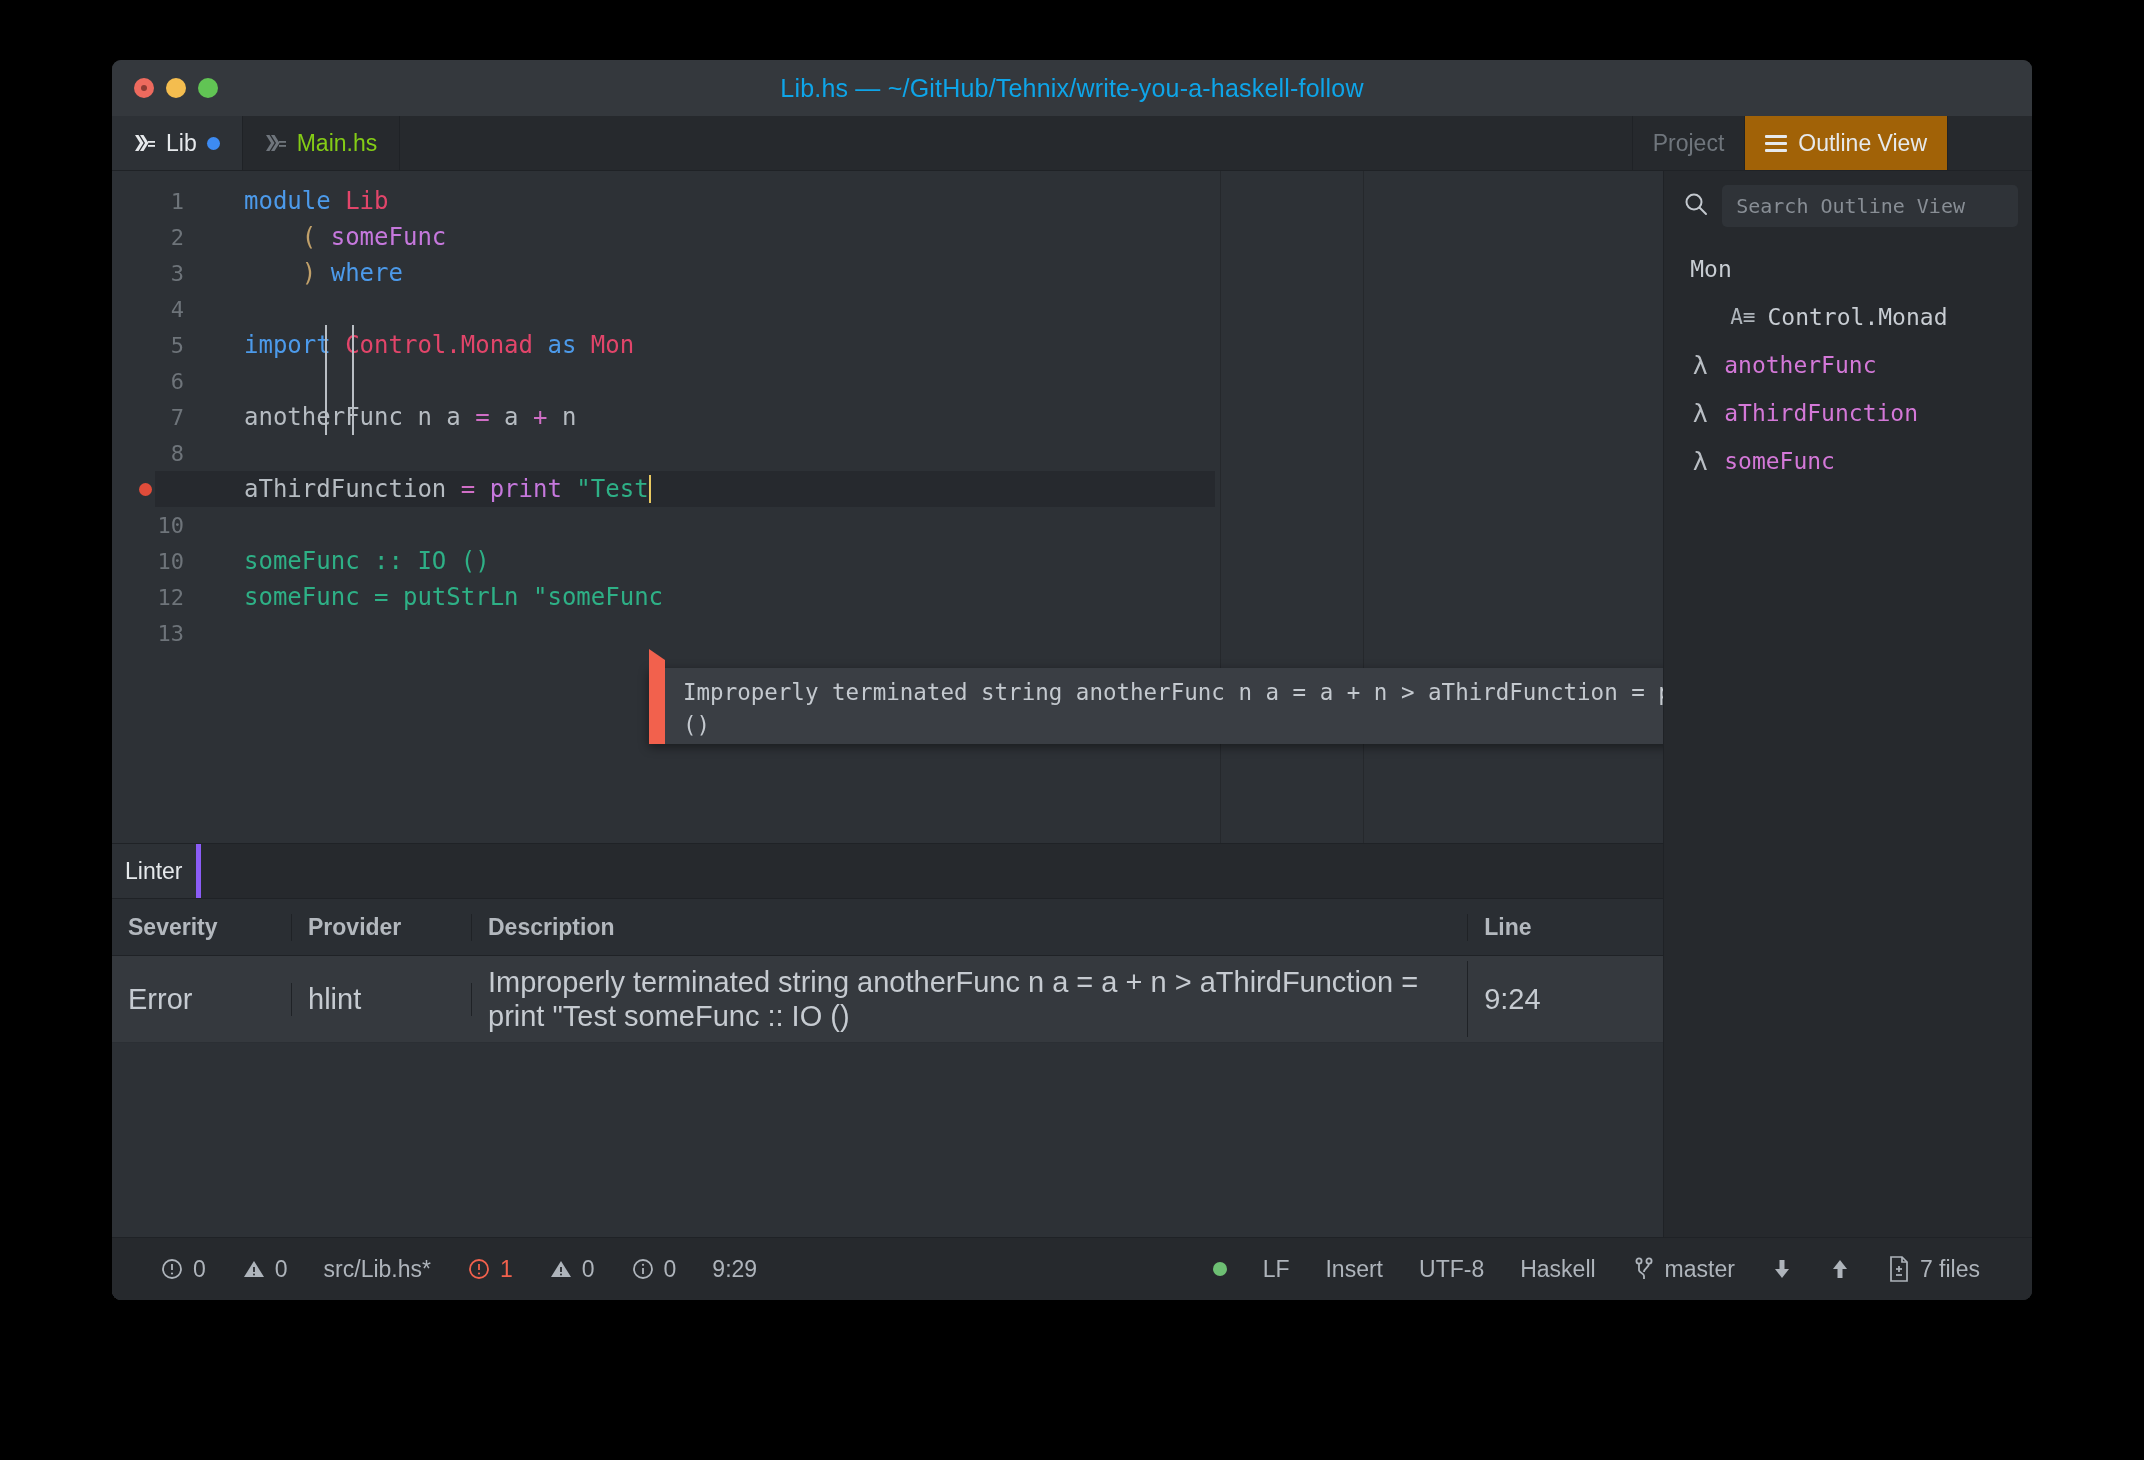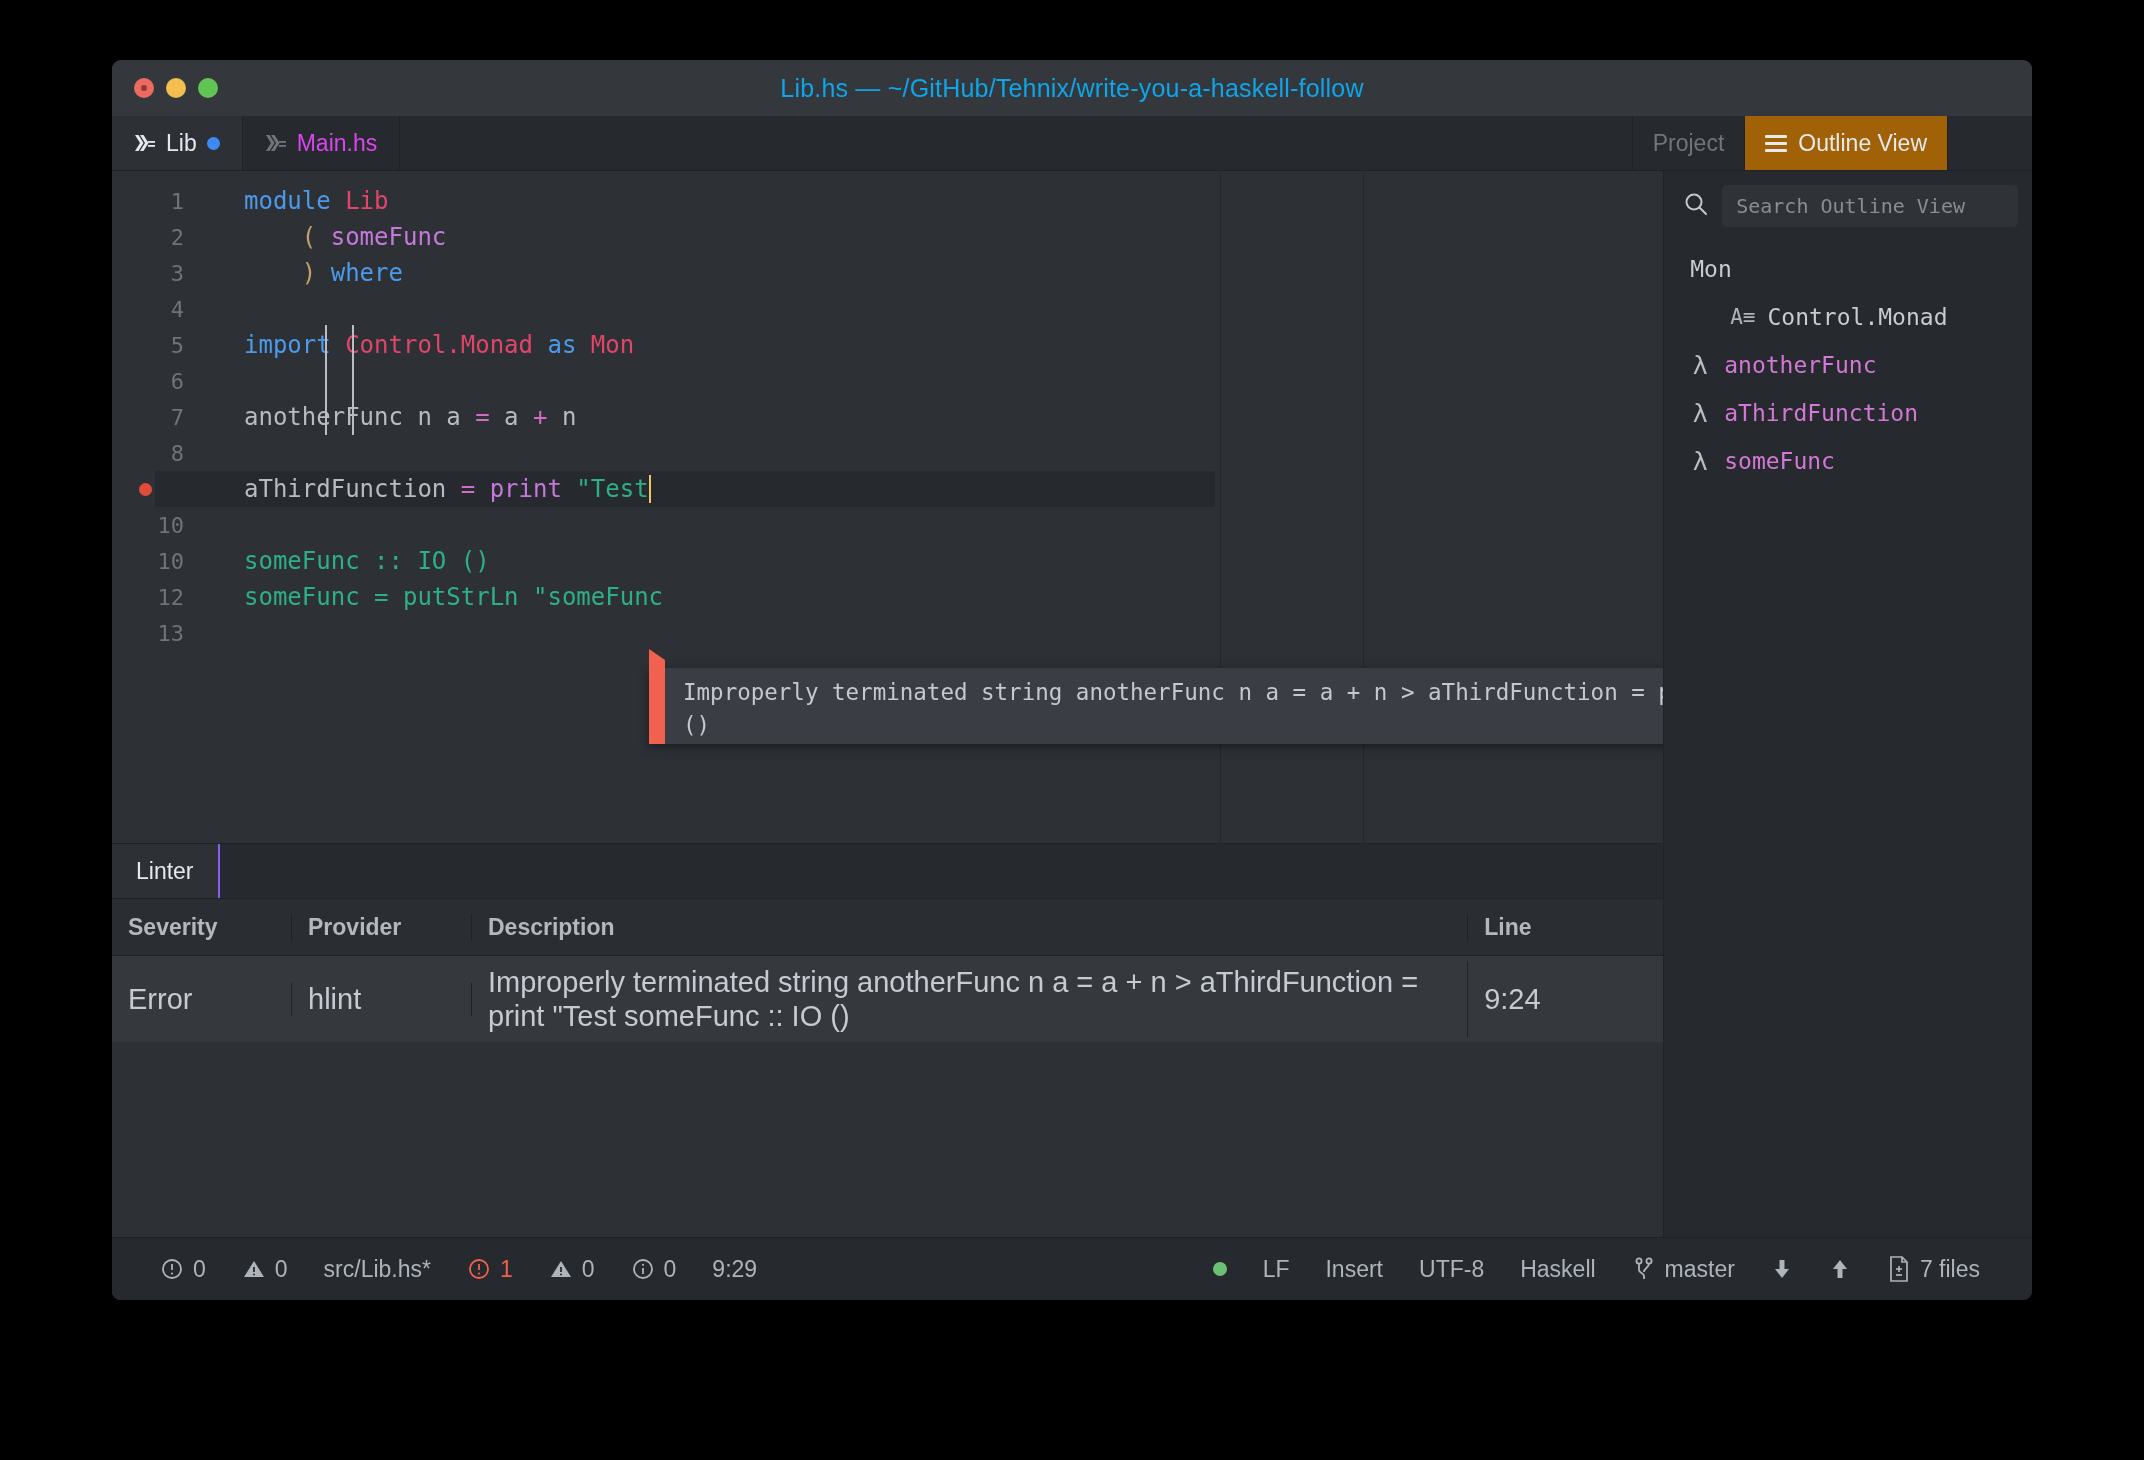--- a/index.html
+++ b/index.html
@@ -53,21 +53,21 @@
     height: 54px;
     background: #26292d;
     display: flex; align-items: stretch;
     border-bottom: 1px solid #1f2226;
     position: relative;
   }
   .tab {
     display: flex; align-items: center; gap: 10px;
     padding: 0 22px;
     font-size: 23px;
-    color: #d946ef;
+    color: #84cc16;
     border-right: 1px solid #1f2226;
     position: relative;
   }
   .tab.active {
     background: #2d3136;
     color: #e6e9ec;
   }
   .hs-icon {
     display:inline-block;
     width: 22px; height: 22px;
@@ -200,24 +200,24 @@
     display: flex; flex-direction: column;
     position: relative;
   }
   .linter-tabs {
     height: 54px; display: flex; align-items: stretch;
     background: #26292d;
     border-bottom: 1px solid #1f2226;
   }
   .ltab {
     display: flex; align-items: center;
-    padding: 0 24px;
+    padding: 0 13px;
     font-size: 23px; color: #e6e9ec;
     background: #2d3136;
-    border-right: 2px solid #8b5cf6;
+    border-right: 5px solid #8b5cf6;
   }
   .ltab-filler { flex: 1; background: #26292d; }
   .ltable { width: 100%; }
   .lhead {
     display: flex; height: 56px; align-items: center;
     background: #2a2e33;
     border-bottom: 1px solid #1f2226;
     font-size: 23px; font-weight: bold; color: #b3b8be;
   }
   .lhead > div, .lrow > div { box-sizing: border-box; padding: 0 16px; }

